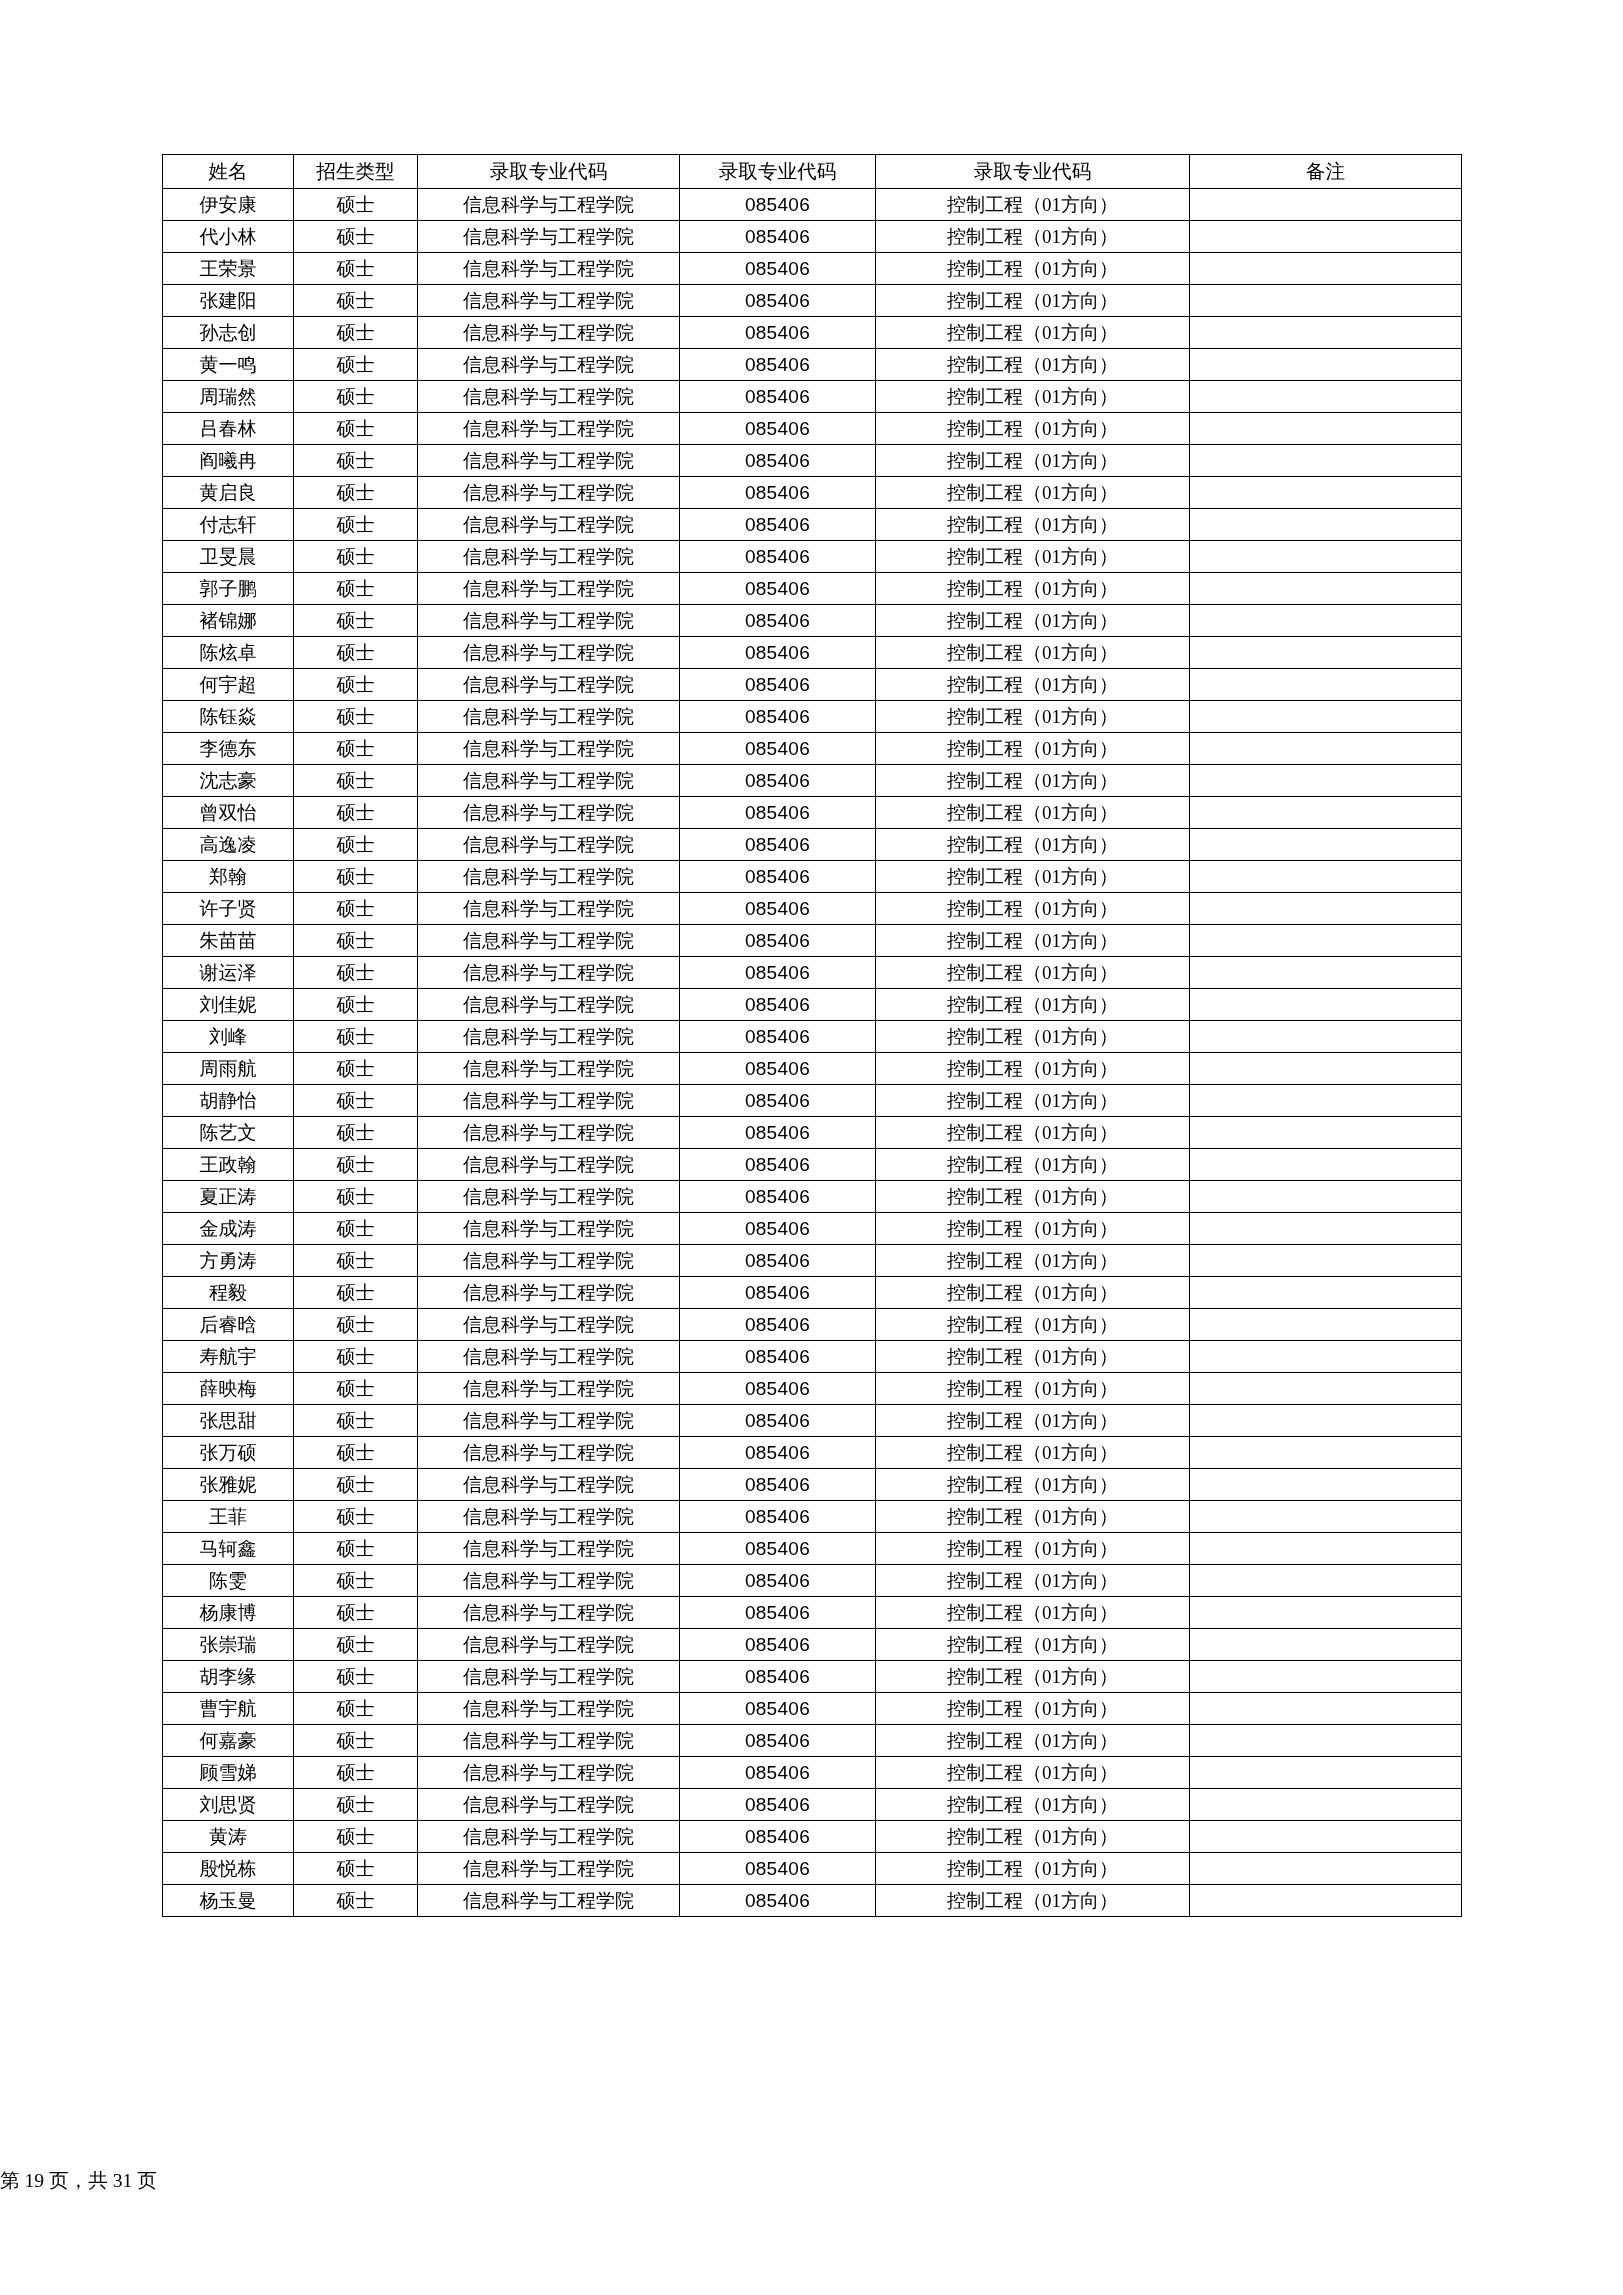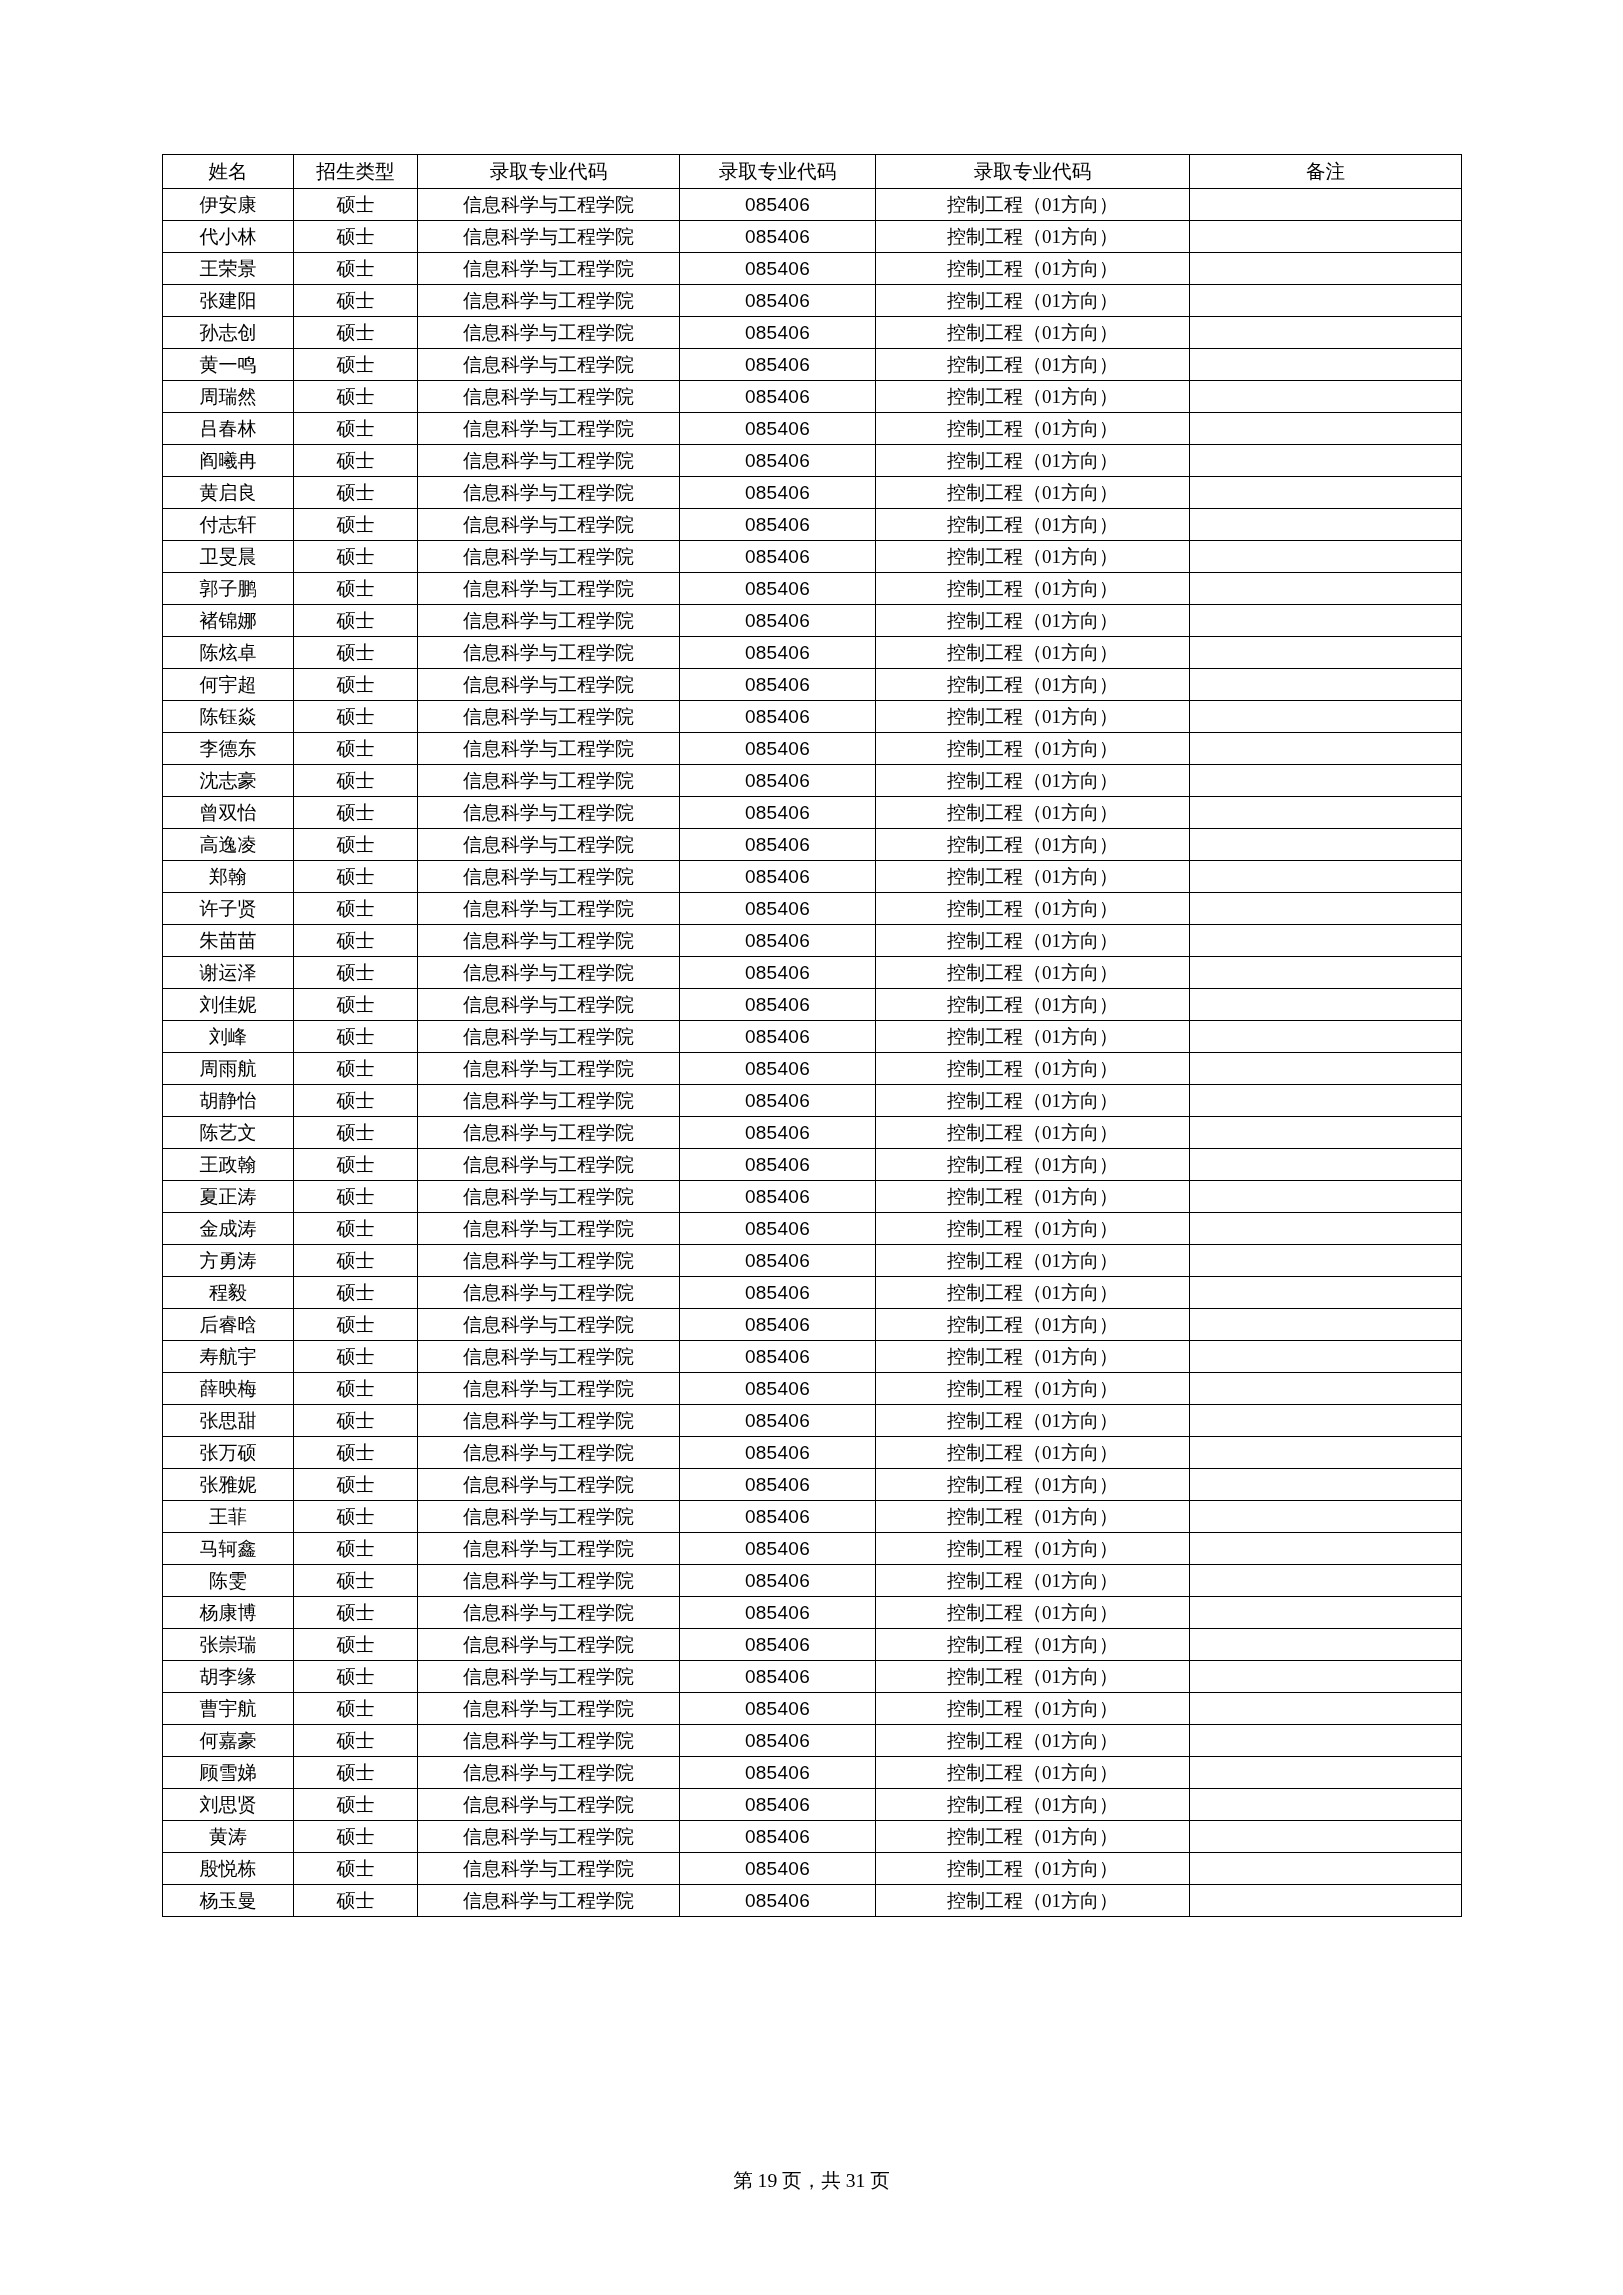--- a/index.html
+++ b/index.html
@@ -58,21 +58,20 @@
     font-size: 18.3px;
   }
   td.cell-remark {
     font-size: 18.3px;
   }
   .footer {
     position: absolute;
     left: 0;
     right: 0;
     bottom: 101px;
-    text-align: center;
     font-size: 19.6px;
     font-family: "Liberation Serif", "DejaVu Serif", serif;
   }
 </style>
 </head>
 <body>
 
 <div class="page">
 
   <table class="admission-table">

